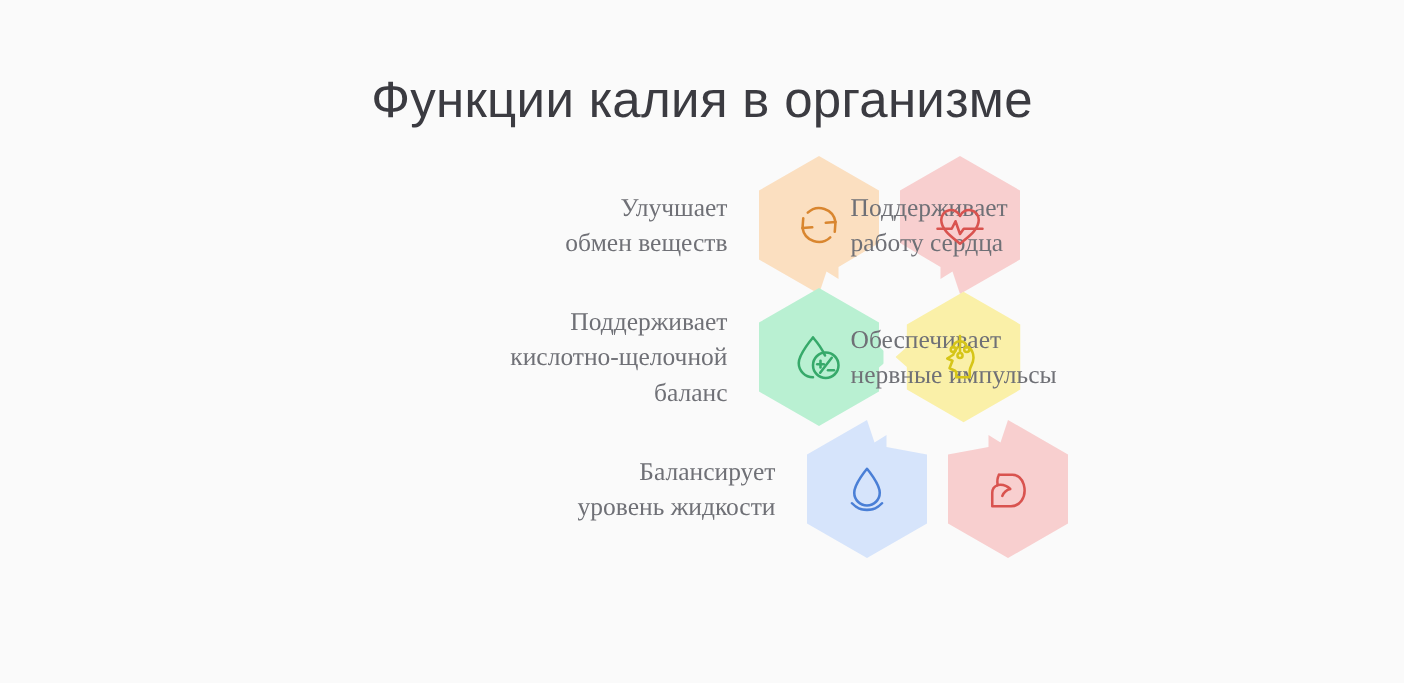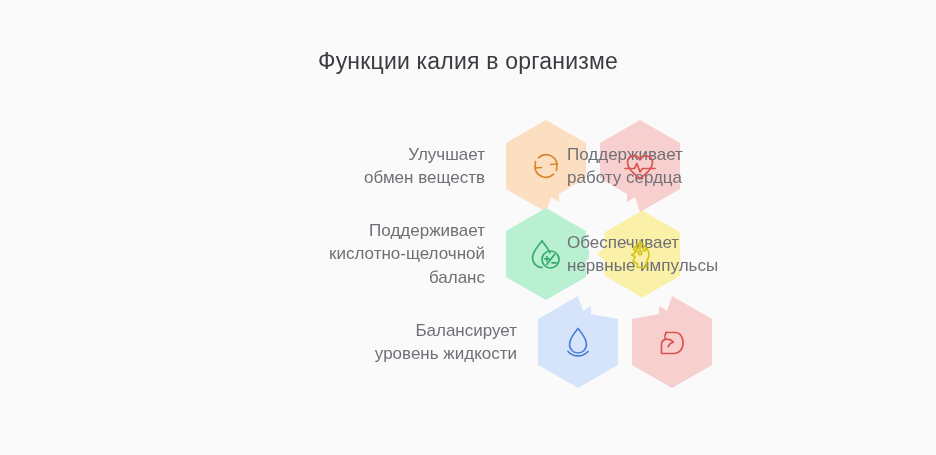--- a/index.html
+++ b/index.html
@@ -20,33 +20,34 @@
     background: #fafafa;
   }
 
   
   .title {
     position: absolute;
     top: 48px;
     left: 0;
     width: 936px;
     text-align: center;
-    font-size: 23px;
+    font-size: 34px;
     font-weight: 400;
     letter-spacing: 0.2px;
     color: #3b3b41;
   }
 
   
   .diagram {
     position: absolute;
-    top: 112px;
+    top: 96px;
     left: 0;
     width: 768px;
     height: 290px;
+    font-family: Liberation Serif, serif;
   }
 
   .row {
     position: absolute;
     left: 0;
     width: 936px;
     height: 96px;
     display: flex;
     align-items: center;
     justify-content: center;

